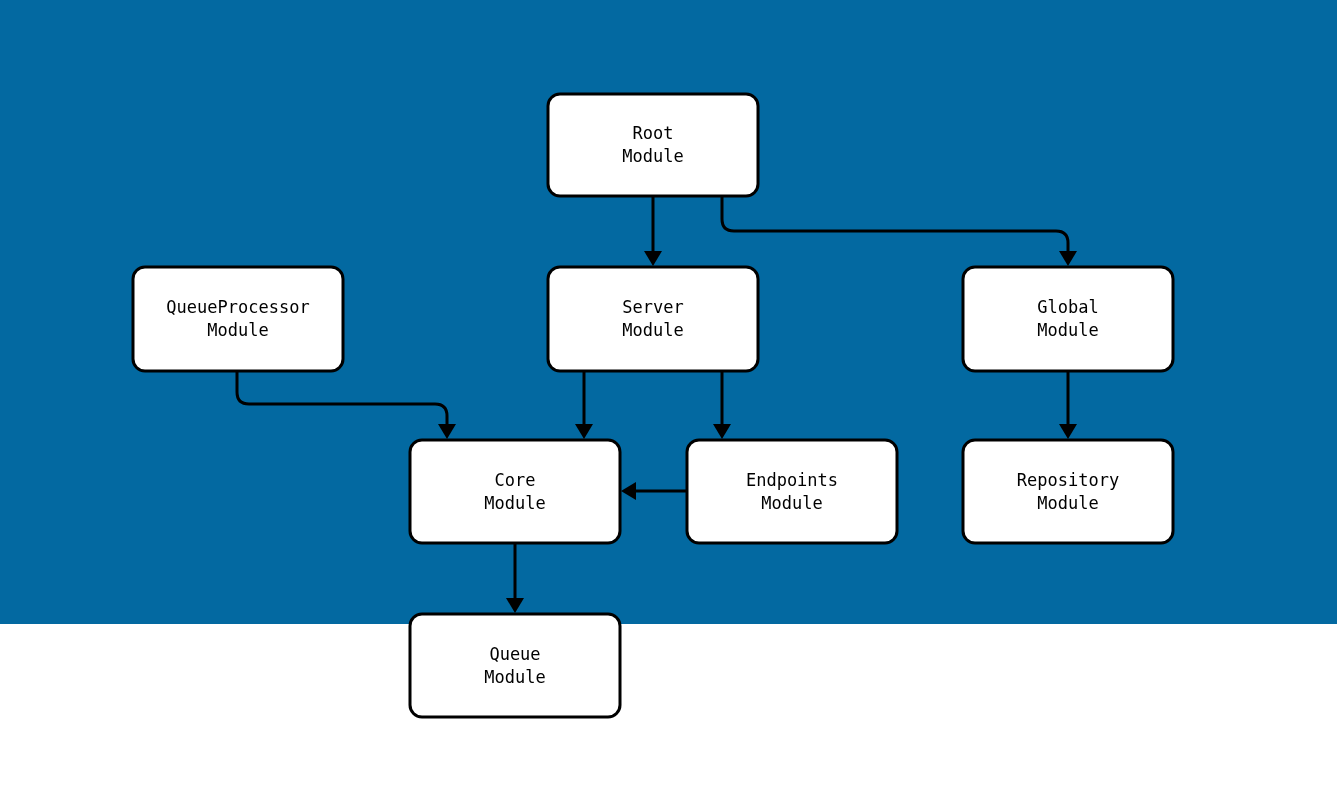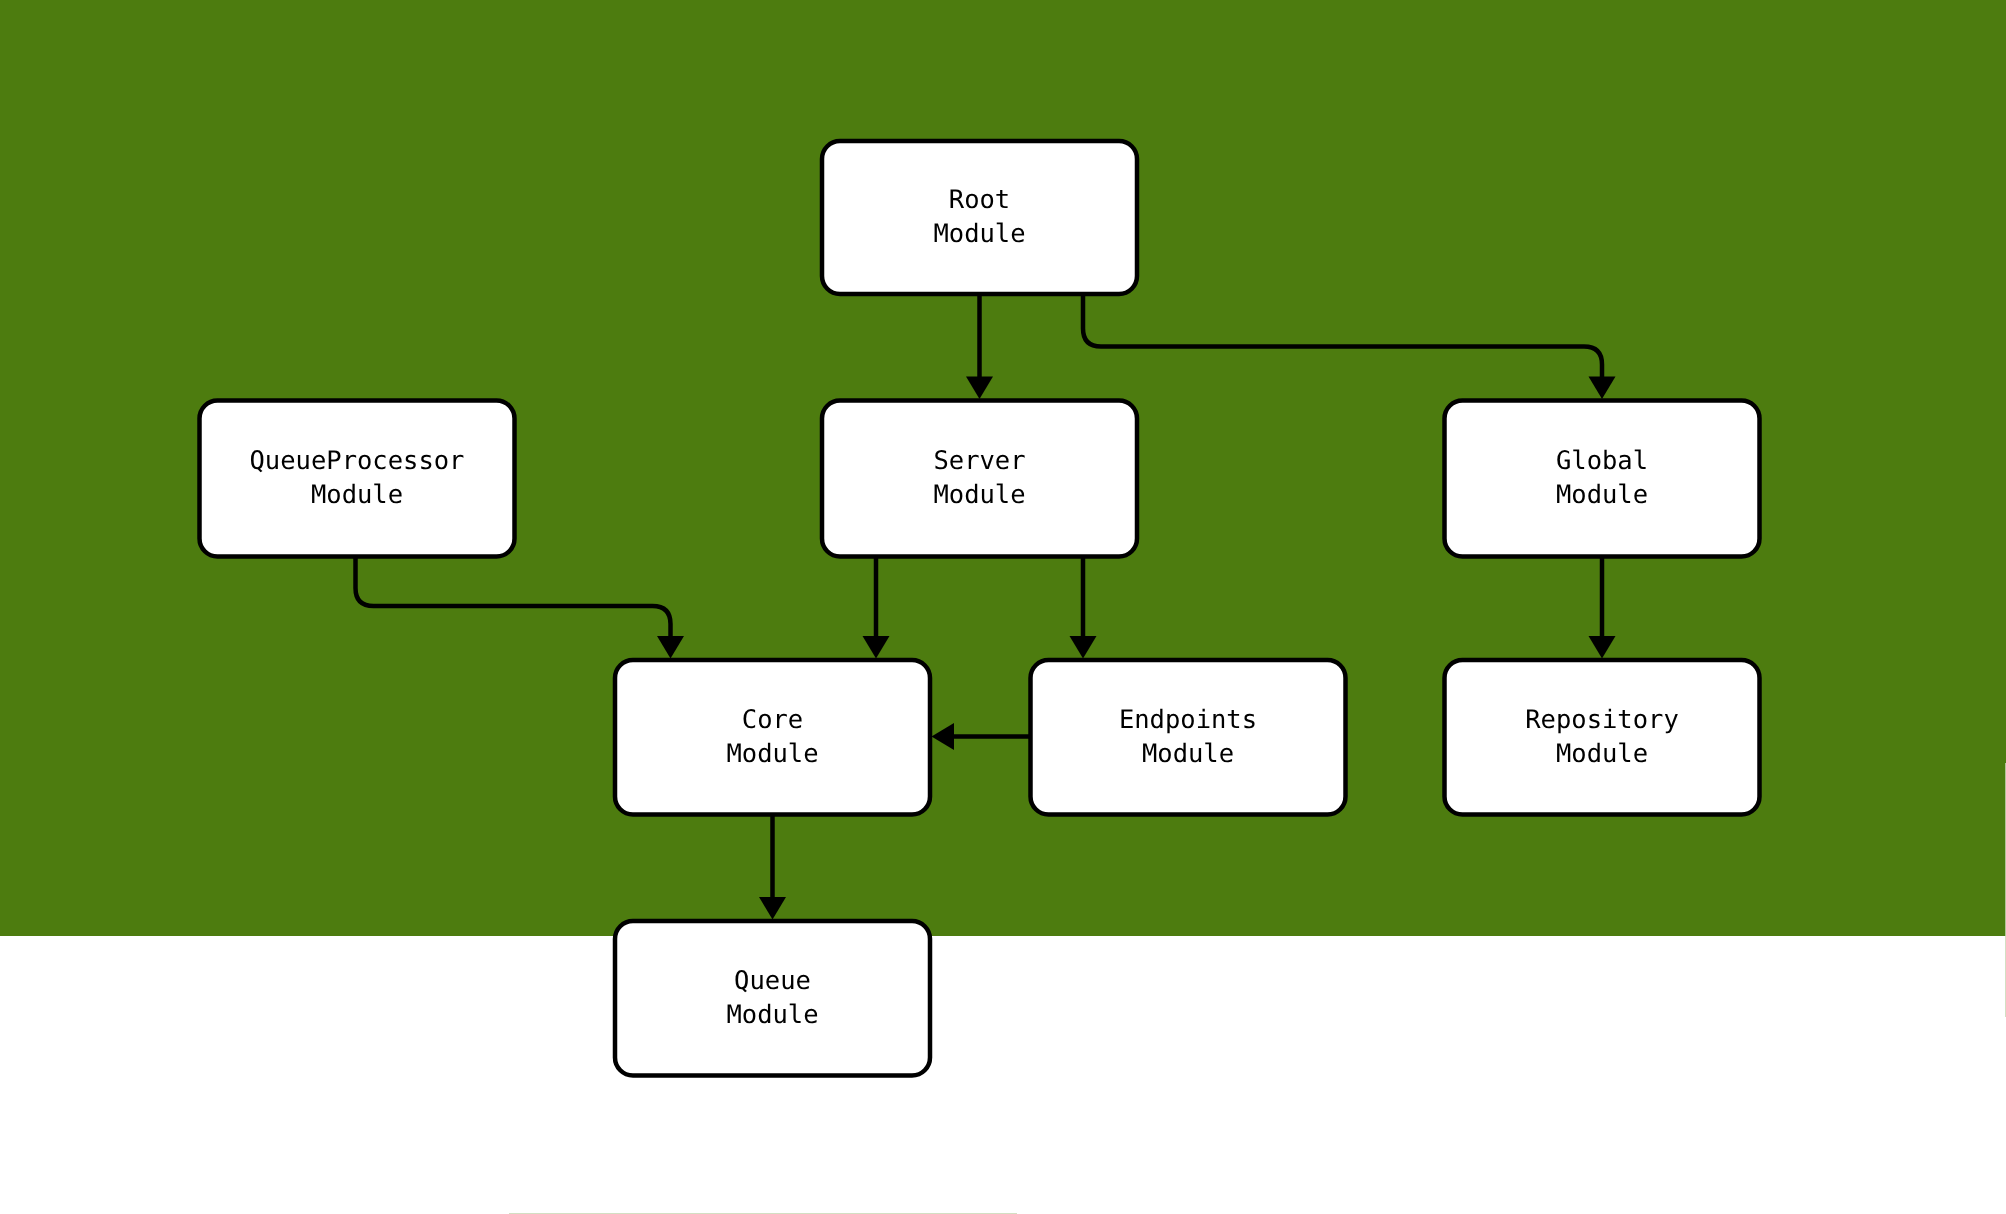--- a/index.html
+++ b/index.html
@@ -11,21 +11,21 @@
   body {
     width: 1337px;
     height: 809px;
     overflow: hidden;
     font-family: "DejaVu Sans Mono", "Liberation Mono", monospace;
   }
   #diagram-root {
     position: relative;
     width: 1337px;
     height: 624px;
-    background: #4d7c0f;
+    background: #0369a1;
   }
   svg#graph {
     display: block;
     width: 1337px;
     height: 809px;
   }
   .node-shape {
     fill: #ffffff;
     stroke: #000000;
     stroke-width: 3;

